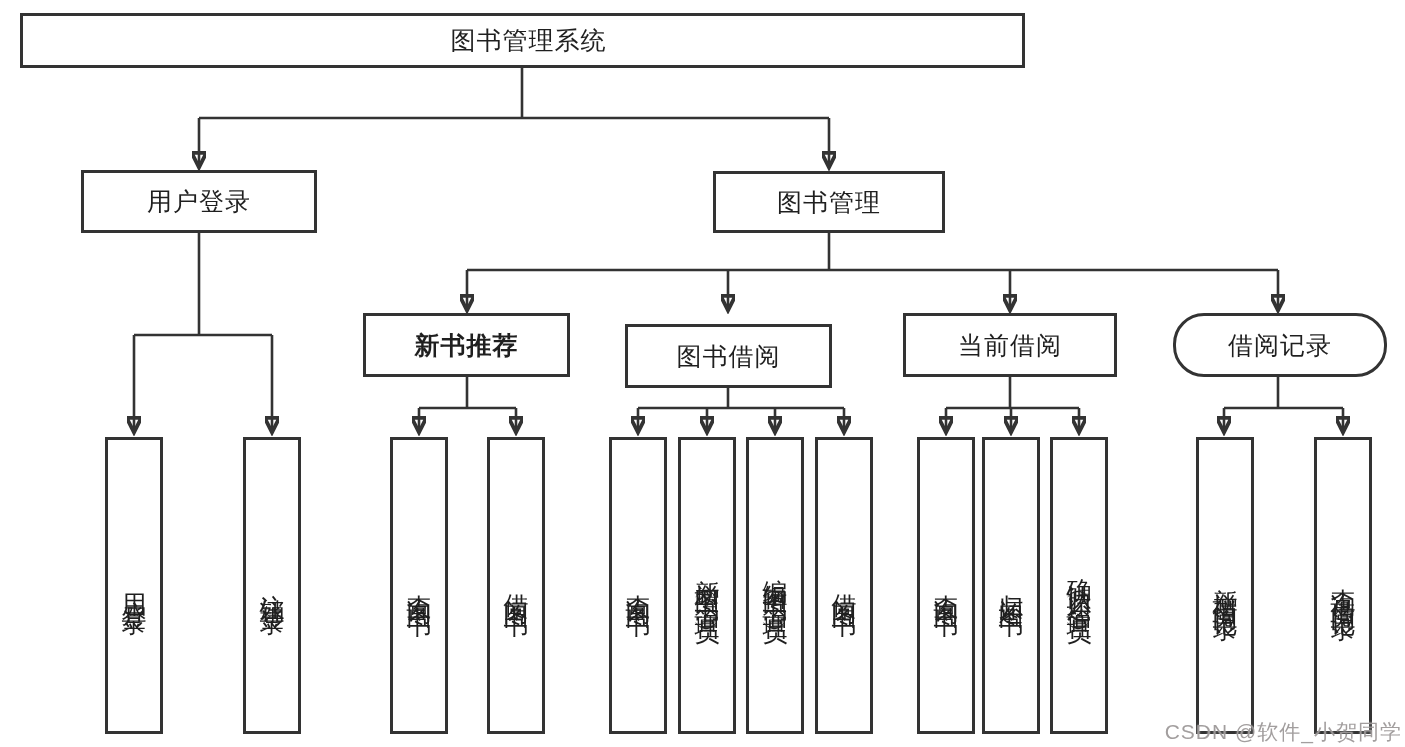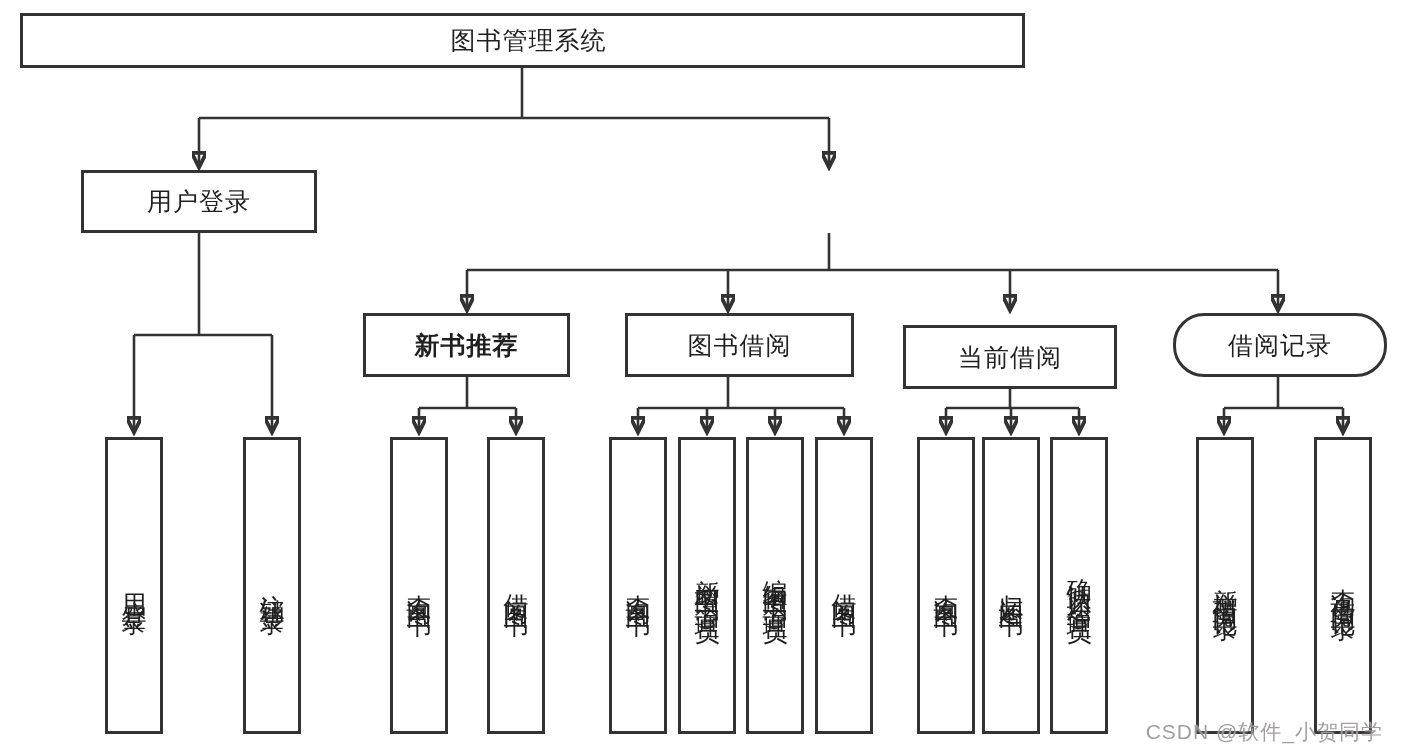--- a/index.html
+++ b/index.html
@@ -42,21 +42,21 @@
   .node.v {
     writing-mode: vertical-rl;
     text-orientation: mixed;
     letter-spacing: 6px;
     white-space: normal;
   }
 
   .watermark {
     position: absolute;
     top: 718px;
-    right: 22px;
+    right: 3px;
     z-index: 3;
     font-size: 21px;
     color: rgba(154, 150, 150, 0.92);
     letter-spacing: 1px;
     text-shadow: 0 0 2px rgba(255,255,255,0.7);
   }
 </style>
 </head>
 <body>
 
@@ -120,24 +120,25 @@
       <path d="M1278,377 V408"></path>
       <path d="M1224,408 H1343"></path>
       <path d="M1224,408 V431" marker-end="url(#arrow)"></path>
       <path d="M1343,408 V431" marker-end="url(#arrow)"></path>
     </g>
   </svg>
 
   <div class="node h" style="left:20px; top:13px; width:1005px; height:55px;padding-left:12px;">图书管理系统</div>
 
   <div class="node h" style="left:81px; top:170px; width:236px; height:63px;">用户登录</div>
+  <div class="node h" style="left:713px; top:171px; width:232px; height:62px;">图书管理</div>
 
   <div class="node h" style="left:363px; top:313px; width:207px; height:64px;font-weight:bold;">新书推荐</div>
-  <div class="node h" style="left:625px; top:313px; width:229px; height:64px;">图书借阅</div>
-  <div class="node h" style="left:903px; top:313px; width:214px; height:64px;margin-top:12px;">当前借阅</div>
+  <div class="node h" style="left:625px; top:324px; width:207px; height:64px;">图书借阅</div>
+  <div class="node h" style="left:903px; top:313px; width:214px; height:64px;">当前借阅</div>
   <div class="node h" style="left:1173px; top:313px; width:214px; height:64px;border-radius:31px;">借阅记录</div>
 
   <div class="node v" style="left:105px; top:437px; width:58px; height:297px;">用户登录</div>
   <div class="node v" style="left:243px; top:437px; width:58px; height:297px;">注销登录</div>
 
   <div class="node v" style="left:390px; top:437px; width:58px; height:297px;">查询图书</div>
   <div class="node v" style="left:487px; top:437px; width:58px; height:297px;">借阅图书</div>
 
   <div class="node v" style="left:609px; top:437px; width:58px; height:297px;">查询图书</div>
   <div class="node v" style="left:678px; top:437px; width:58px; height:297px;">新增图书（管理员）</div>

